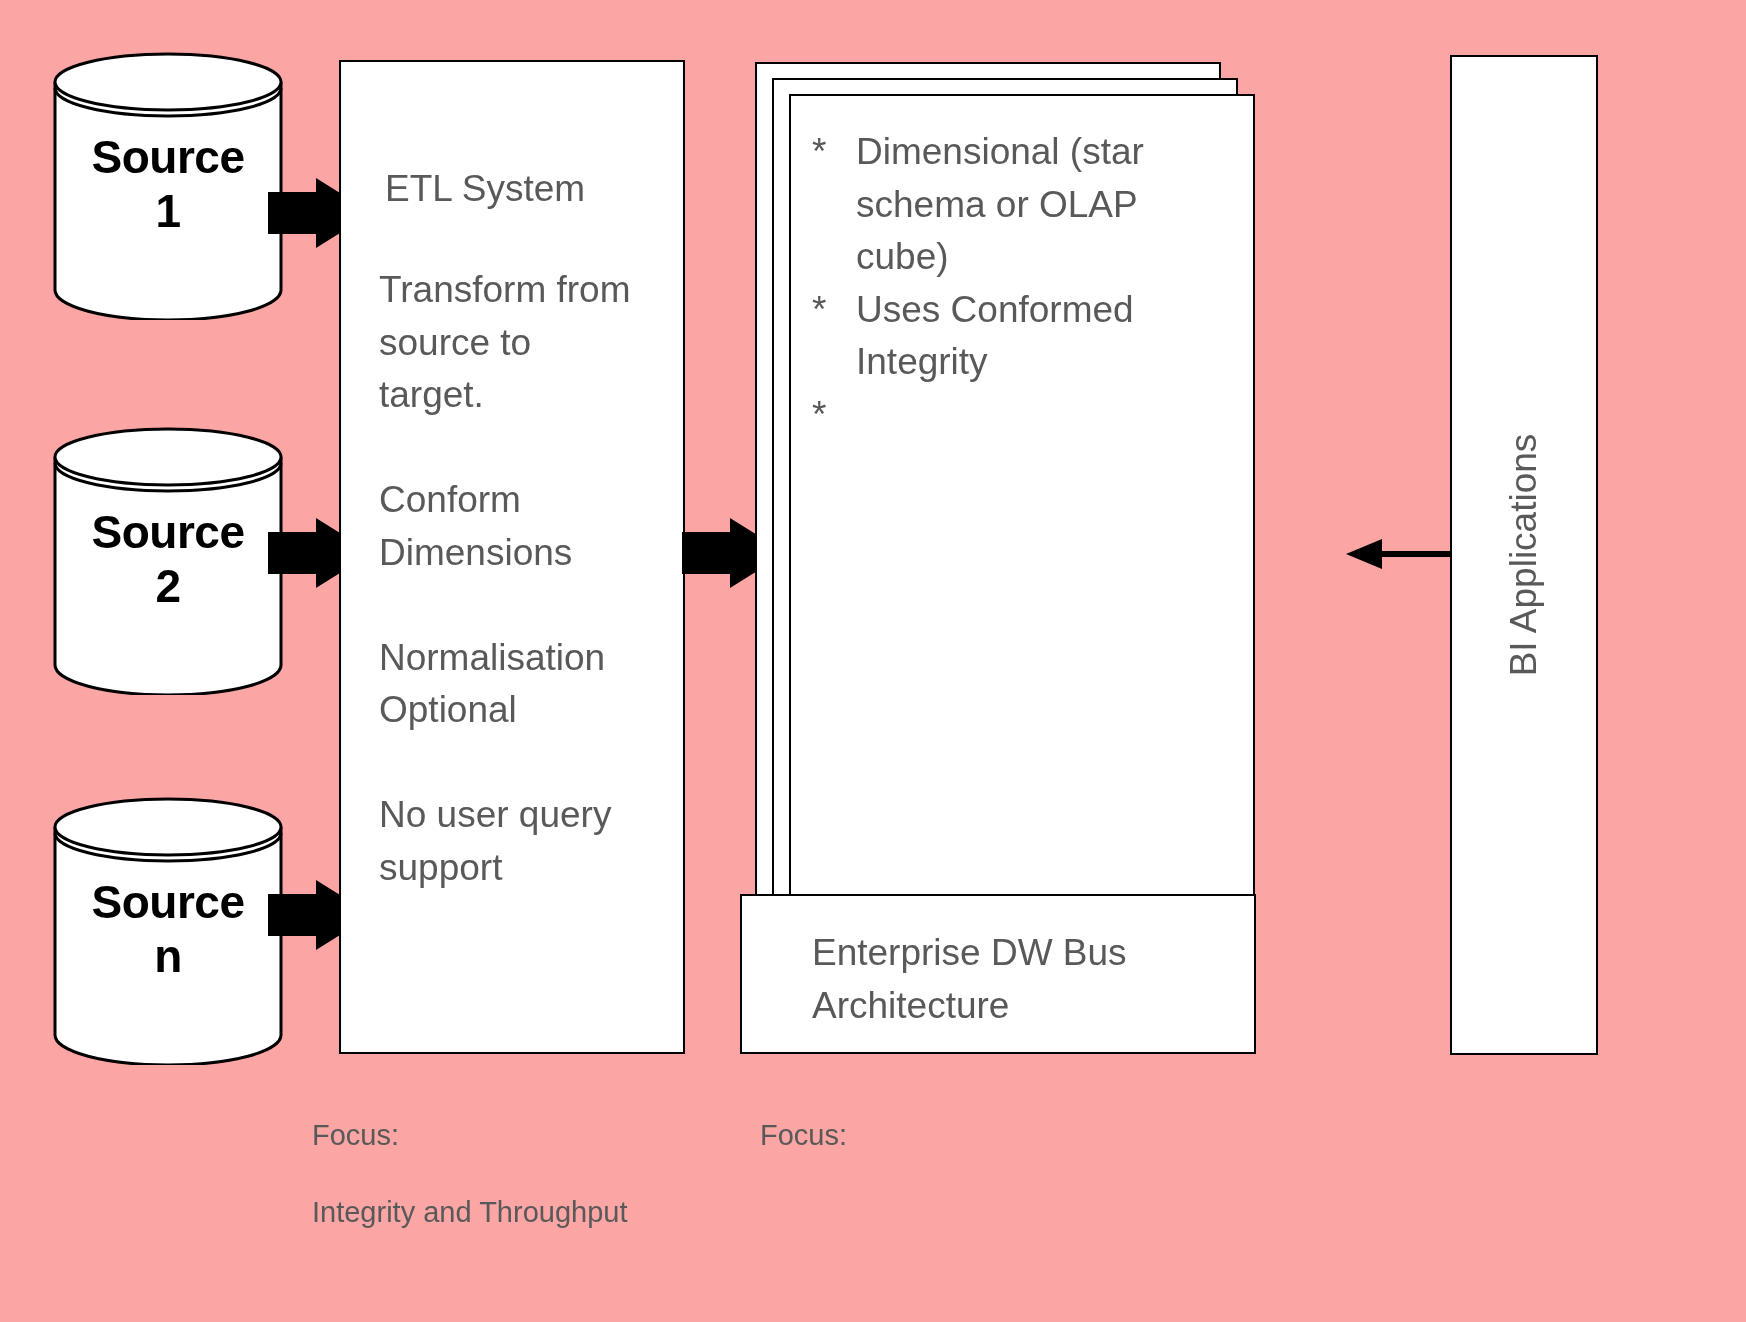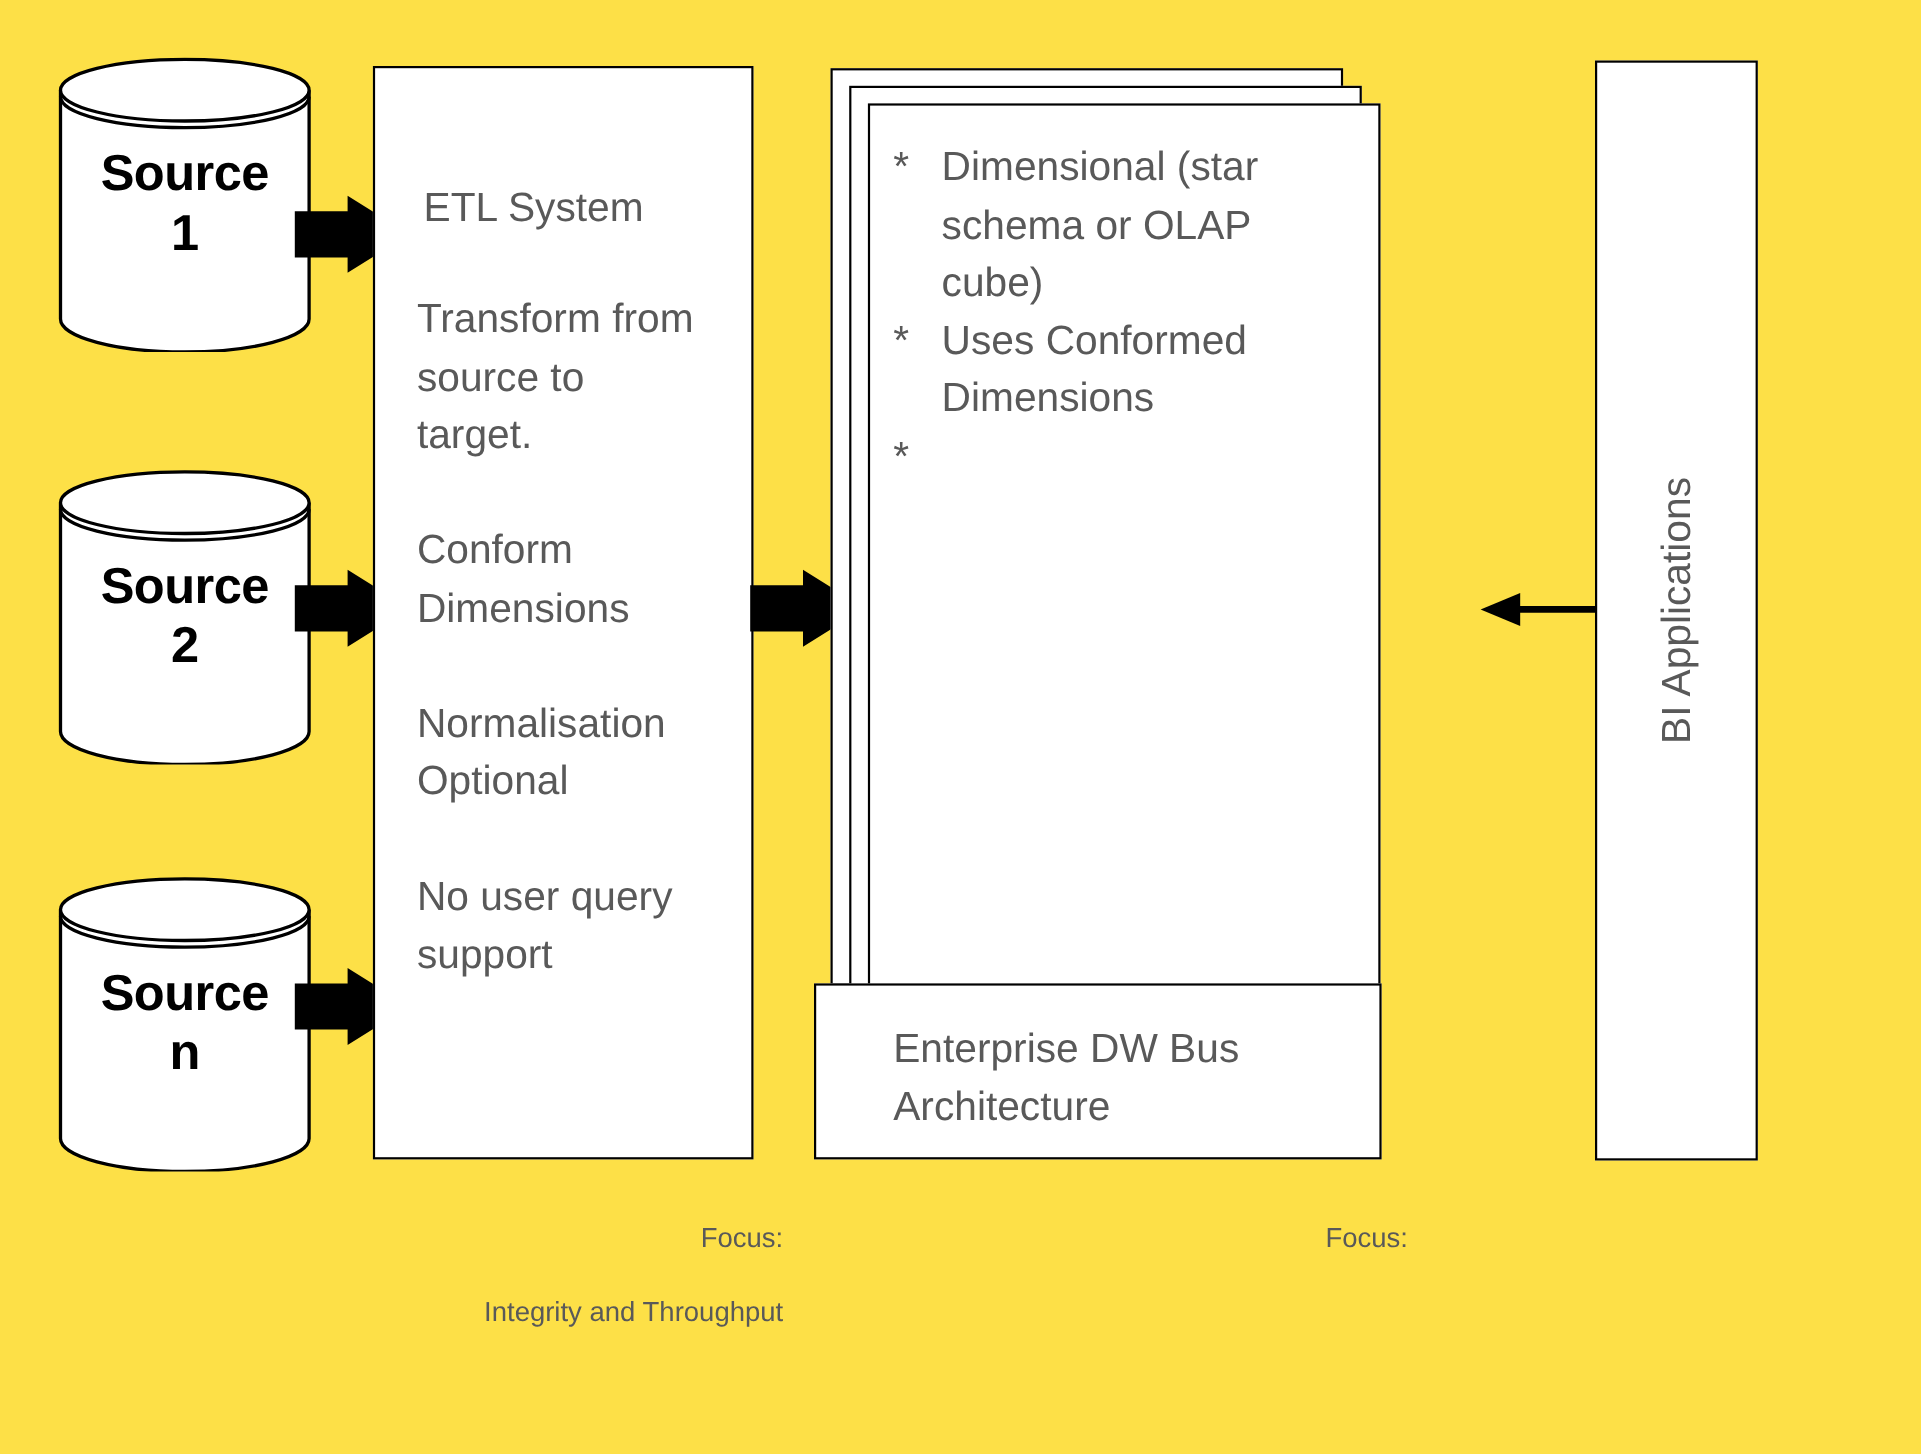--- a/index.html
+++ b/index.html
@@ -7,21 +7,21 @@
     padding: 0;
     background: #ffffff;
   }
   body {
     font-family: "Liberation Sans", sans-serif;
   }
   #canvas {
     position: relative;
     width: 1746px;
     height: 1322px;
-    background: #fde047;
+    background: #fca5a5;
     overflow: hidden;
   }
 
   
   .cyl {
     position: absolute;
     width: 232px;
     height: 268px;
   }
   .cyl svg { display: block; width: 100%; height: 100%; }
@@ -121,22 +121,22 @@
   .bi-text span {
     transform: rotate(-90deg);
     white-space: nowrap;
     font-size: 37px;
     color: #595959;
   }
 
   
   .focus {
     position: absolute;
-    text-align: right;
-    font-size: 25px;
+    text-align: left;
+    font-size: 29px;
     color: #595959;
     line-height: 1.33;
     white-space: pre-line;
   }
 
   
   .arrow-svg { position: absolute; overflow: visible; }
 </style>
 </head>
 <body>
@@ -207,21 +207,21 @@
 
   <div class="pres-text">
 
     <div class="bullet-row">
       <span class="bullet-star">*</span>
       <span class="bullet-body">Dimensional (star schema or OLAP cube)</span>
     </div>
 
     <div class="bullet-row">
       <span class="bullet-star">*</span>
-      <span class="bullet-body">Uses Conformed Dimensions</span>
+      <span class="bullet-body">Uses Conformed Integrity</span>
     </div>
 
     <div class="bullet-row">
       <span class="bullet-star">*</span>
     </div>
   </div>
 
   <div class="rect" style="left:740px; top:894px; width:516px; height:160px;"></div>
   <div class="bus-text">Enterprise DW Bus Architecture</div>
 

